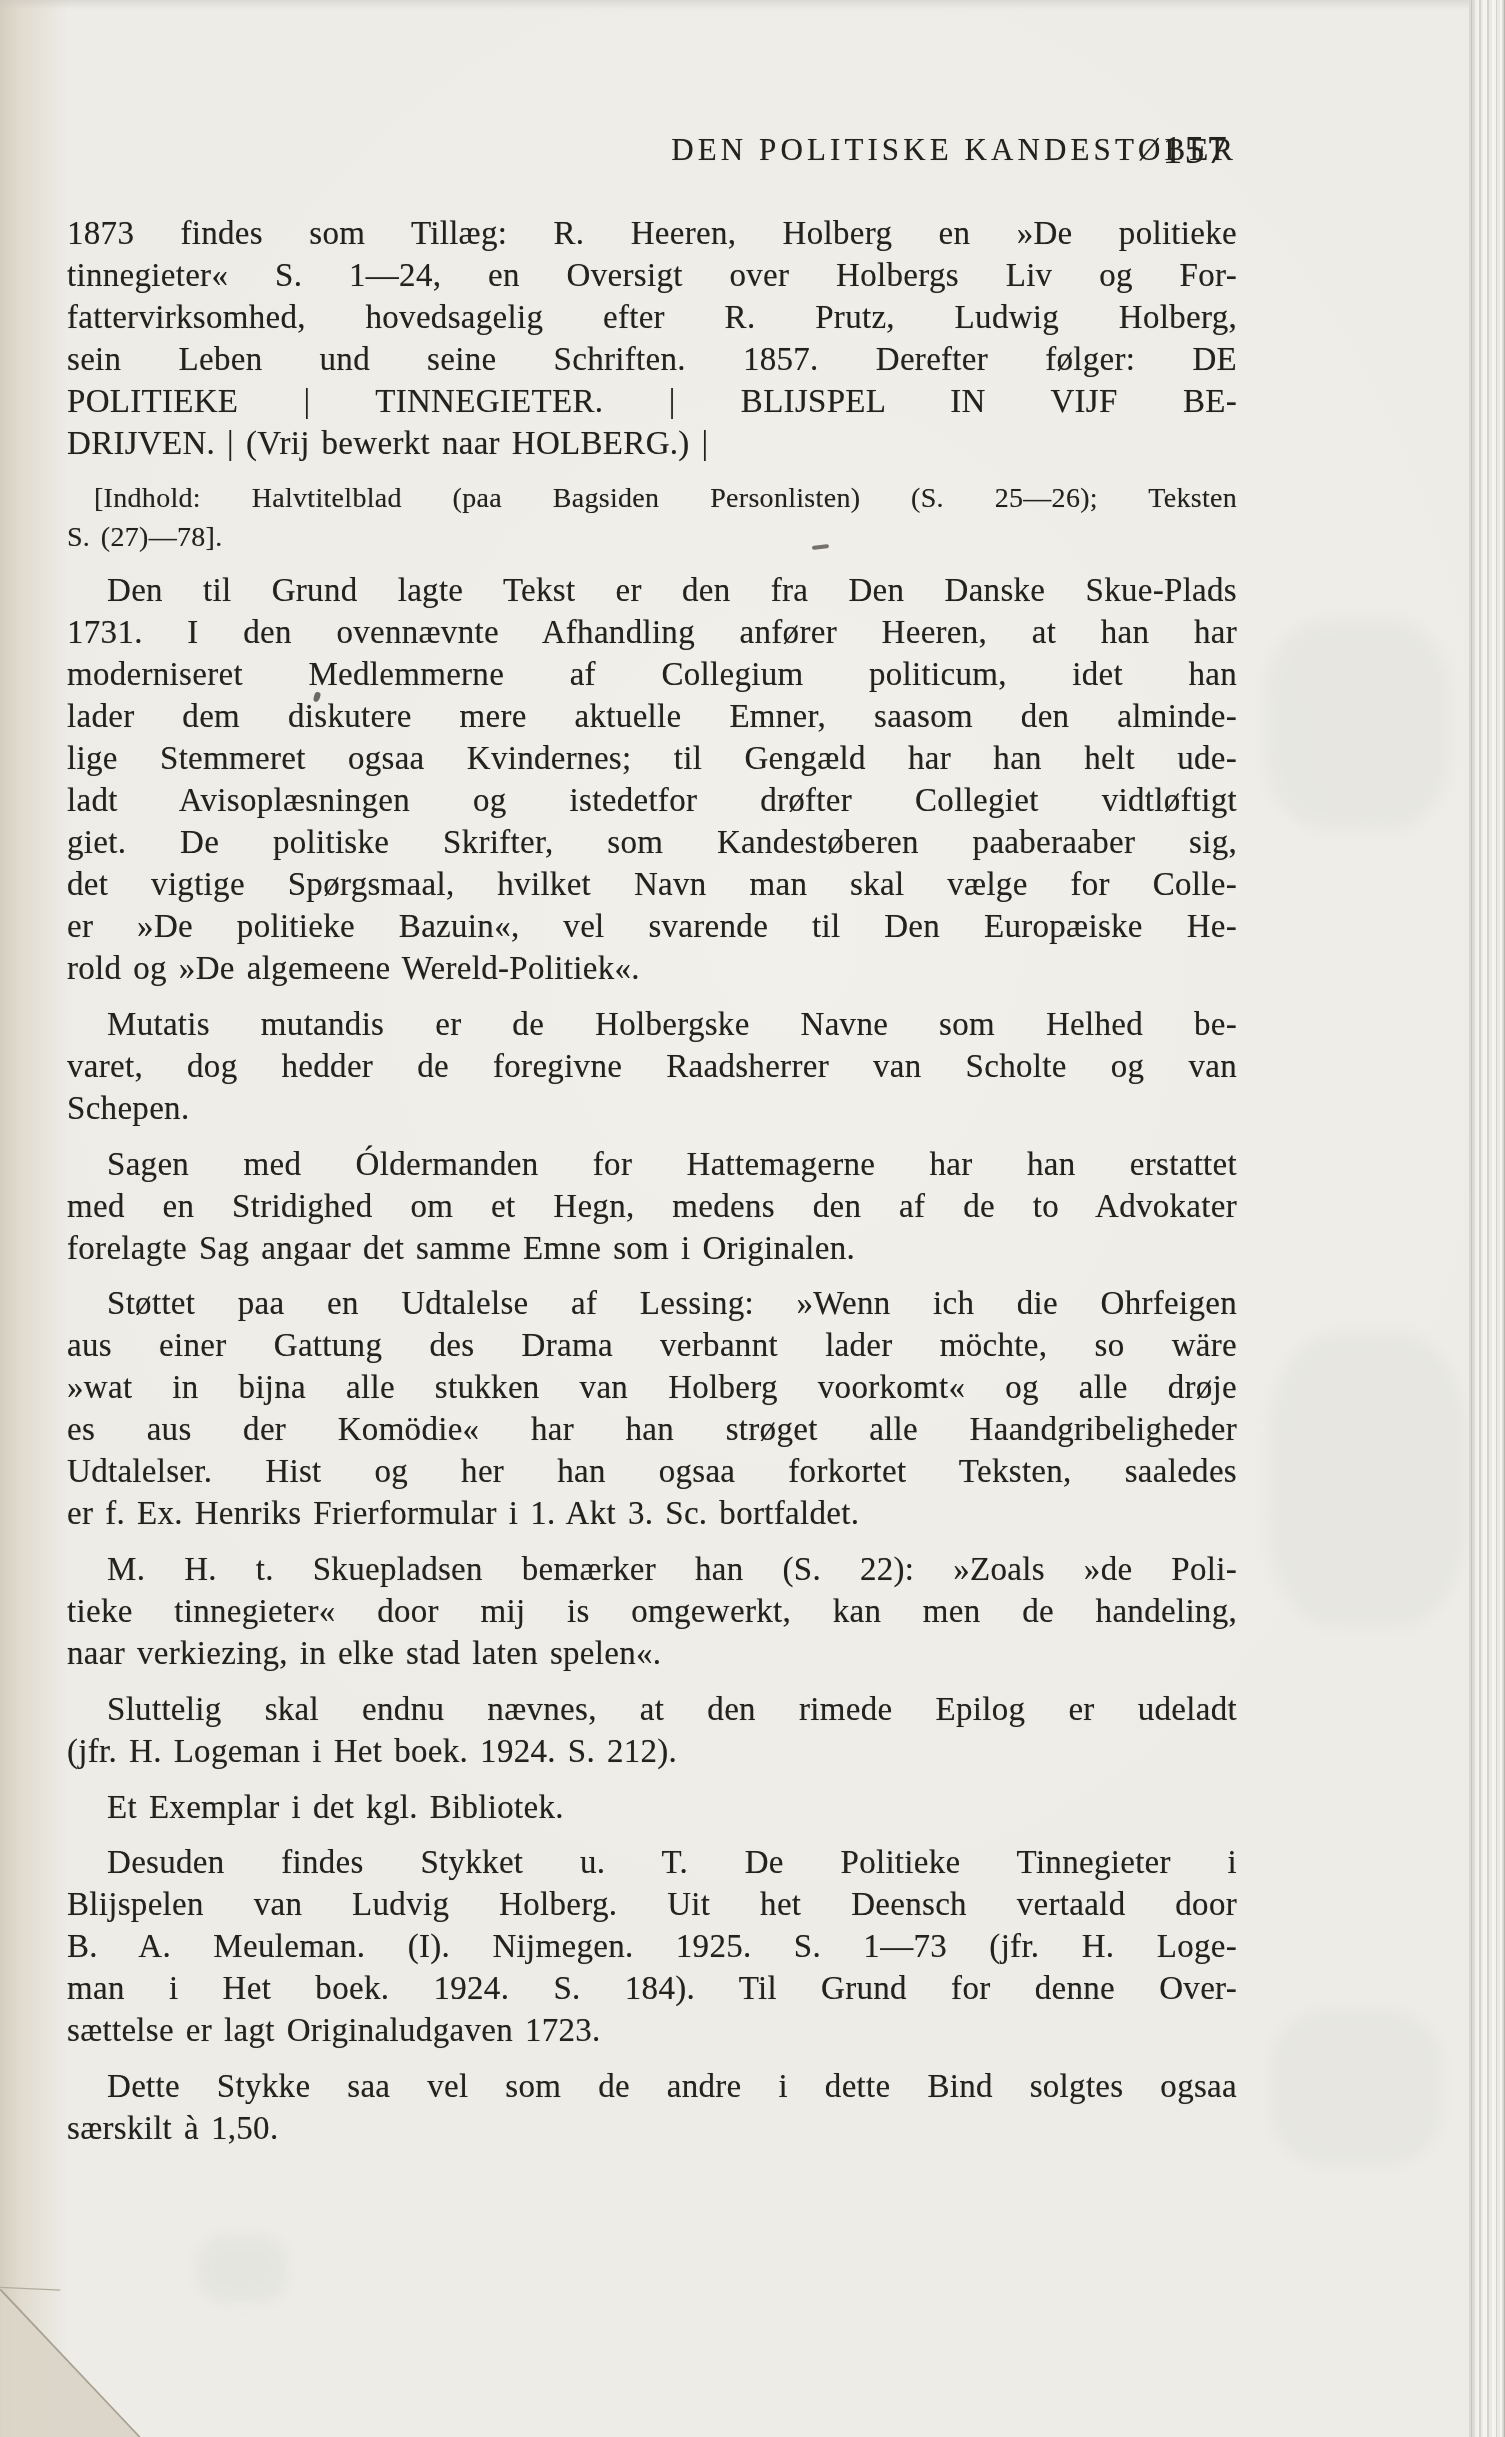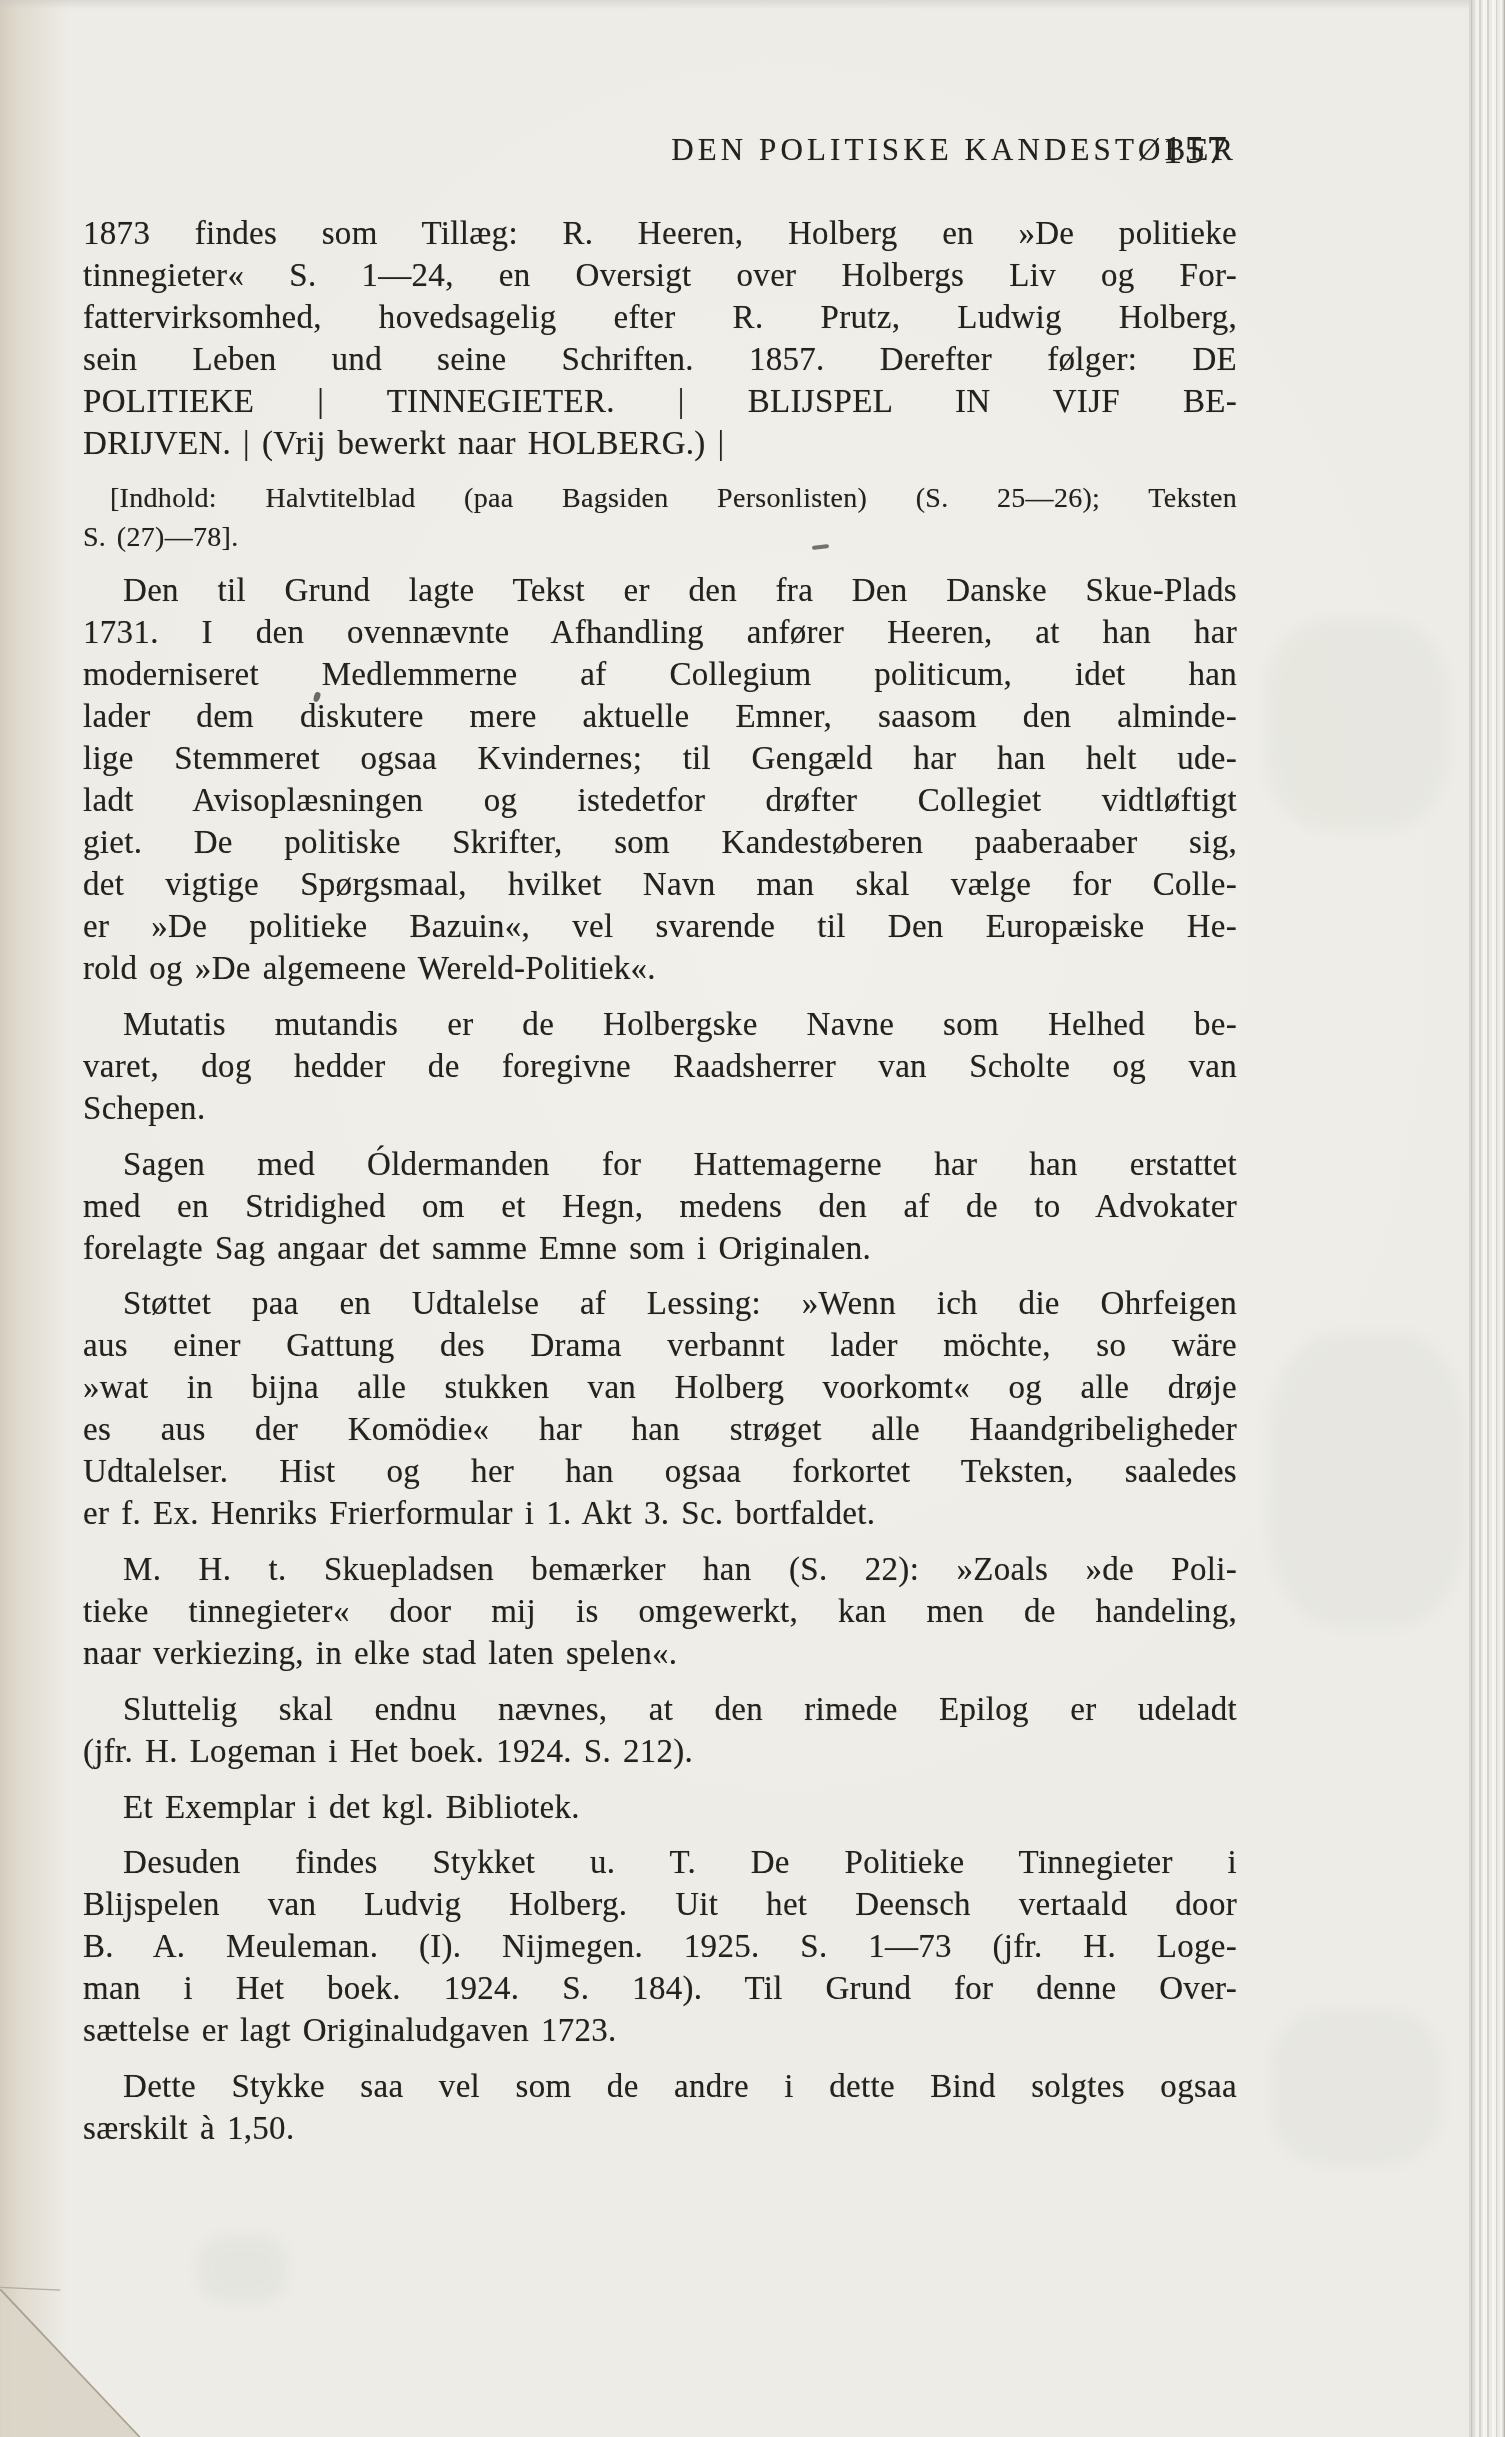--- a/index.html
+++ b/index.html
@@ -60,21 +60,20 @@
   }
   .para { margin-top: 13.7px; }
   .para:first-child { margin-top: 0; }
   .para.note { font-size: 28px; line-height: 39px; }
   .line {
     text-align: justify;
     text-align-last: justify;
     word-spacing: 3.4px;
     letter-spacing: 0.3px;
     white-space: normal;
-    margin-left: 16px;
   }
   .line.last { text-align-last: left; }
   .para.body-indent .line.first { text-indent: 40px; }
   .para.note .line.first { text-indent: 27px; }
   
   .fore-edge {
     position: absolute;
     top: 0; right: 0;
     width: 37px; height: 100%;
     background-image:

